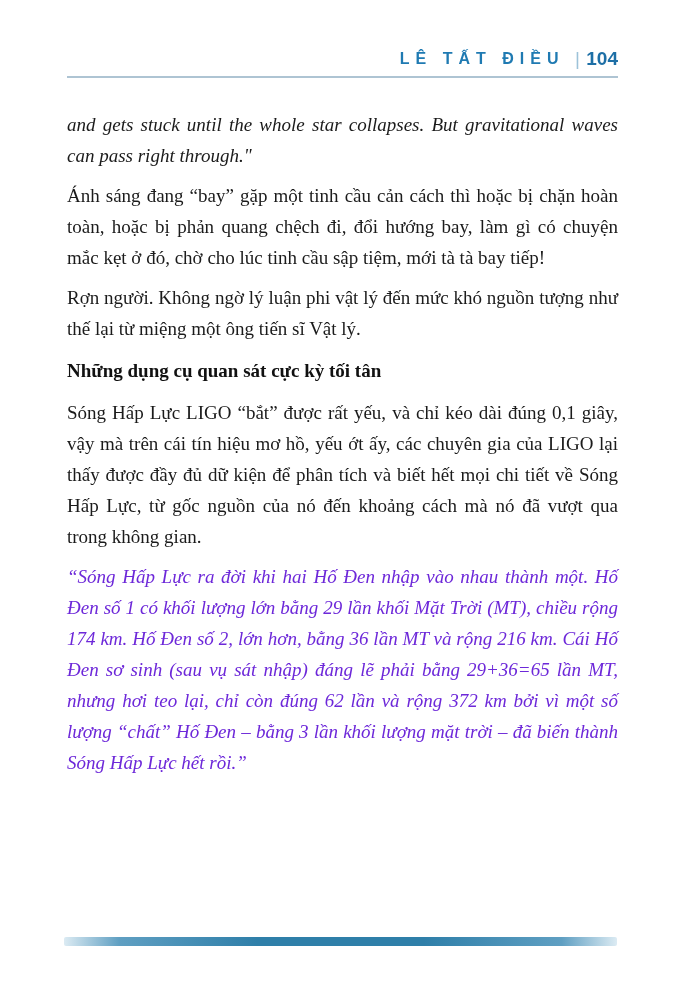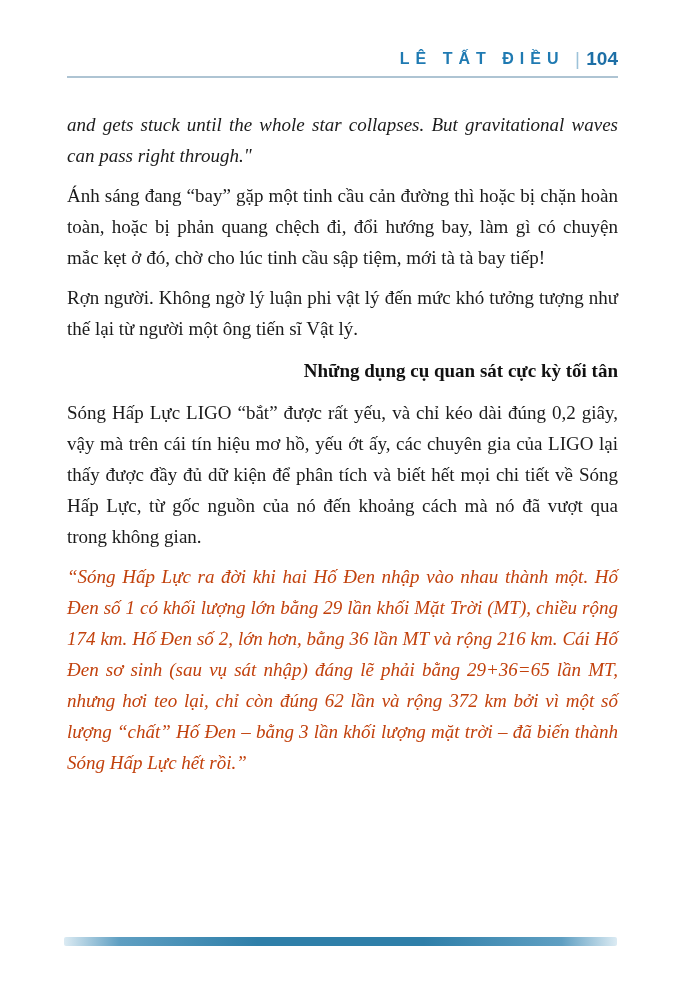--- a/index.html
+++ b/index.html
@@ -52,26 +52,26 @@
     line-height: 31px;
     text-align: justify;
     color: #1b1b1b;
   }
   .para { margin: 8px 0 9px 0; }
   .para.italic { font-style: italic; }
   .section-heading {
     font-size: 19px;
     font-weight: bold;
     color: #111111;
-    text-align: right;
+    text-align: left;
     margin: 11px 0 11px 0;
     line-height: 31px;
   }
   .para.blue-quote {
-    color: #c2410c;
+    color: #6d28d9;
     font-style: italic;
   }
   
   .footer-bar {
     position: absolute;
     left: 64px;
     right: 64px;
     bottom: 46px;
     height: 9px;
     border-radius: 2px;
@@ -90,28 +90,28 @@
       <span class="running-author">LÊ TẤT ĐIỀU</span>
       <span class="header-sep">|</span>
       <span class="page-number">104</span>
     </div>
     <div class="header-rule"></div>
   </header>
 
   <main class="page-body">
     <p class="para italic">and gets stuck until the whole star collapses. But gravitational waves can pass right through."</p>
 
-    <p class="para">Ánh sáng đang “bay” gặp một tinh cầu cản đường thì hoặc bị chặn hoàn toàn, hoặc bị phản quang chệch đi, đổi hướng bay, làm gì có chuyện mắc kẹt ở đó, chờ cho lúc tinh cầu sập tiệm, mới tà tà bay tiếp!</p>
+    <p class="para">Ánh sáng đang “bay” gặp một tinh cầu cản cách thì hoặc bị chặn hoàn toàn, hoặc bị phản quang chệch đi, đổi hướng bay, làm gì có chuyện mắc kẹt ở đó, chờ cho lúc tinh cầu sập tiệm, mới tà tà bay tiếp!</p>
 
-    <p class="para">Rợn người. Không ngờ lý luận phi vật lý đến mức khó tưởng tượng như thế lại từ người một ông tiến sĩ Vật lý.</p>
+    <p class="para">Rợn người. Không ngờ lý luận phi vật lý đến mức khó nguồn tượng như thế lại từ miệng một ông tiến sĩ Vật lý.</p>
 
     <h2 class="section-heading">Những dụng cụ quan sát cực kỳ tối tân</h2>
 
 
-    <p class="para">Sóng Hấp Lực LIGO “bắt” được rất yếu, và chỉ kéo dài đúng 0,2 giây, vậy mà trên cái tín hiệu mơ hồ, yếu ớt ấy, các chuyên gia của LIGO lại thấy được đầy đủ dữ kiện để phân tích và biết hết mọi chi tiết về Sóng Hấp Lực, từ gốc nguồn của nó đến khoảng cách mà nó đã vượt qua trong không gian.</p>
+    <p class="para">Sóng Hấp Lực LIGO “bắt” được rất yếu, và chỉ kéo dài đúng 0,1 giây, vậy mà trên cái tín hiệu mơ hồ, yếu ớt ấy, các chuyên gia của LIGO lại thấy được đầy đủ dữ kiện để phân tích và biết hết mọi chi tiết về Sóng Hấp Lực, từ gốc nguồn của nó đến khoảng cách mà nó đã vượt qua trong không gian.</p>
 
 
     <p class="para blue-quote">“Sóng Hấp Lực ra đời khi hai Hố Đen nhập vào nhau thành một. Hố Đen số 1 có khối lượng lớn bằng 29 lần khối Mặt Trời (MT), chiều rộng 174 km. Hố Đen số 2, lớn hơn, bằng 36 lần MT và rộng 216 km. Cái Hố Đen sơ sinh (sau vụ sát nhập) đáng lẽ phải bằng 29+36=65 lần MT, nhưng hơi teo lại, chỉ còn đúng 62 lần và rộng 372 km bởi vì một số lượng “chất” Hố Đen – bằng 3 lần khối lượng mặt trời – đã biến thành Sóng Hấp Lực hết rồi.”</p>
   </main>
 
   <footer>
     <div class="footer-bar"></div>
   </footer>
 
 </div>

